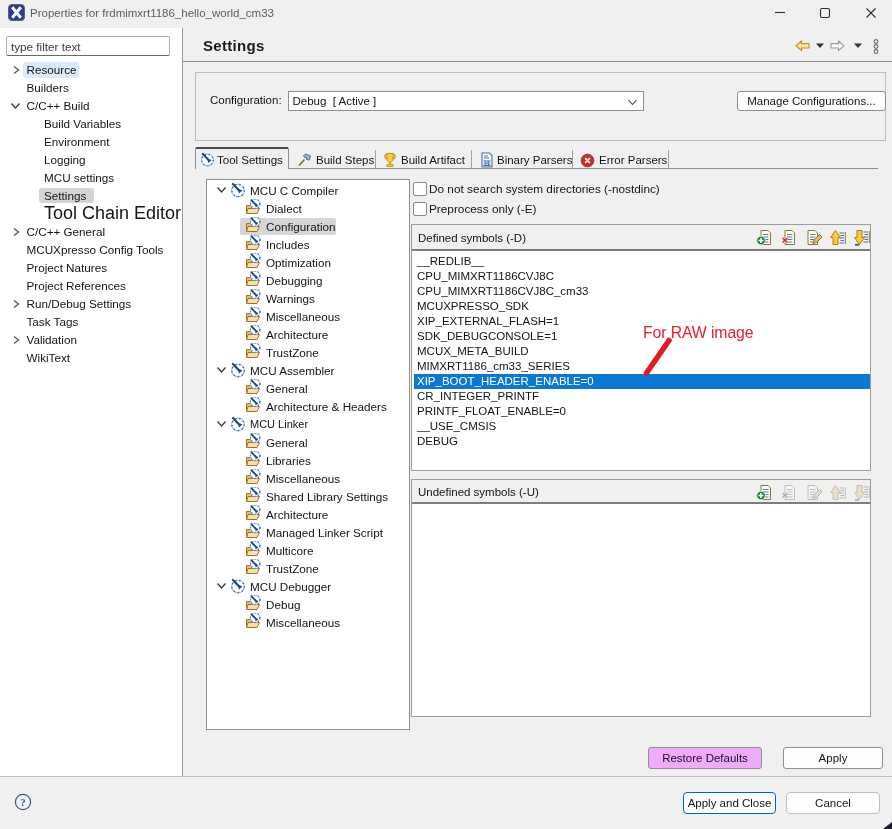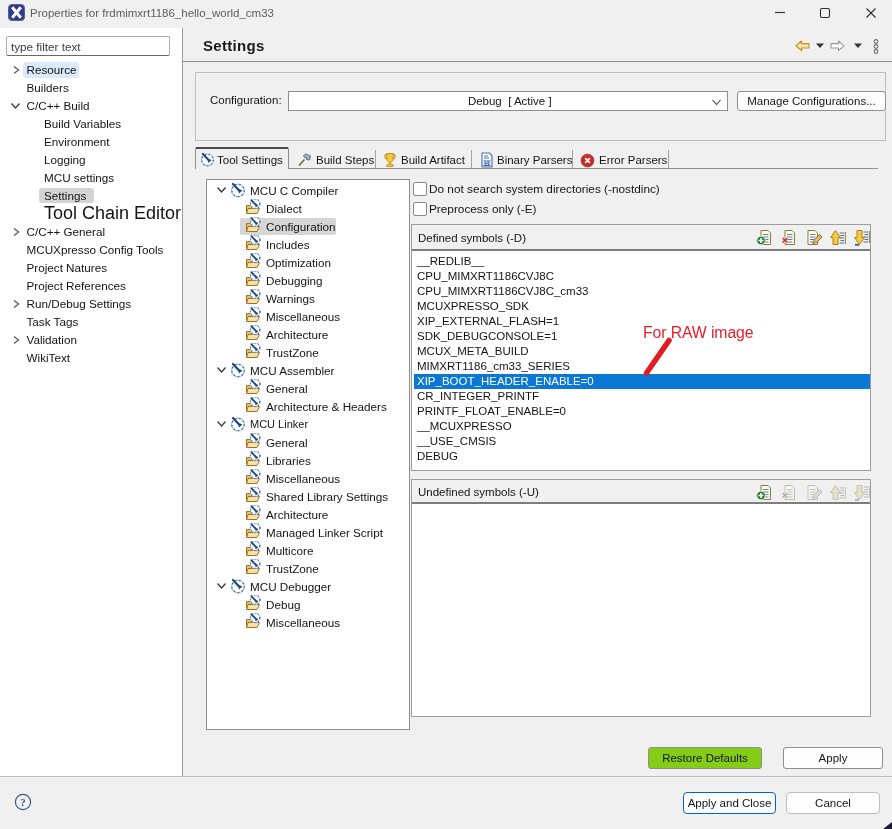--- a/index.html
+++ b/index.html
@@ -75,21 +75,21 @@
   <path d="M26 5.5 L34 5.5 L30 10 Z" fill="#333"></path>
   <path d="M48.5 3 L54 7.8 L48.5 12.5 L48.5 10 L41 10 L41 5.6 L48.5 5.6 Z" fill="#fdfdfd" stroke="#9a9a9a" stroke-width="1.1" stroke-linejoin="round"></path>
   <path d="M64 5.5 L72 5.5 L68 10 Z" fill="#333"></path>
   <circle cx="86" cy="3.5" r="1.9" fill="none" stroke="#6e6e6e" stroke-width="1.1"></circle>
   <circle cx="86" cy="8.5" r="1.9" fill="none" stroke="#6e6e6e" stroke-width="1.1"></circle>
   <circle cx="86" cy="13.5" r="1.9" fill="none" stroke="#6e6e6e" stroke-width="1.1"></circle>
 </svg>
 
 <div class="abs" style="left:195px;top:72px;width:691px;height:69px;border:1px solid #bdbdbd;background:#f0f0f0;"></div>
 <div class="abs" style="left:210px;top:94px;line-height:13px;">Configuration:</div>
-<div class="abs" style="left:288px;top:91px;width:440px;height:20px;background:#fff;border:1px solid #8f8f8f;text-align:center;">
+<div class="abs" style="left:288px;top:91px;width:356px;height:20px;background:#fff;border:1px solid #8f8f8f;">
   <div style="margin:3px 0 0 3.5px;">Debug&nbsp; [ Active ]</div>
   <svg style="position:absolute;right:6px;top:7px;" width="9" height="7" viewBox="0 0 9 7">
       <path d="M0.5 1 L4.5 5.5 L8.5 1" stroke="#444" stroke-width="1.1" fill="none"></path>
     </svg>
 </div>
 <div class="abs" style="left:737px;top:91px;width:149px;height:20px;background:#fdfdfd;border:1px solid #8f8f8f;border-radius:3px;text-align:center;">
   <div style="margin-top:3px;">Manage Configurations...</div>
 </div>
 
 <div class="abs" style="left:289px;top:168px;width:589px;height:1px;background:#8f8f8f;"></div>
@@ -405,21 +405,20 @@
     <div>CPU_MIMXRT1186CVJ8C</div>
     <div>CPU_MIMXRT1186CVJ8C_cm33</div>
     <div>MCUXPRESSO_SDK</div>
     <div>XIP_EXTERNAL_FLASH=1</div>
     <div>SDK_DEBUGCONSOLE=1</div>
     <div>MCUX_META_BUILD</div>
     <div>MIMXRT1186_cm33_SERIES</div>
     <div style="background:#0a78d4;color:#fff;margin-left:-3px;padding-left:3px;">XIP_BOOT_HEADER_ENABLE=0</div>
     <div>CR_INTEGER_PRINTF</div>
     <div>PRINTF_FLOAT_ENABLE=0</div>
-    <div>__MCUXPRESSO</div>
     <div>__USE_CMSIS</div>
     <div>DEBUG</div>
   </div>
 </div>
 
 <div class="abs" style="left:643px;top:324px;color:#e8202a;font-size:15.8px;letter-spacing:-0.1px;">For RAW image</div>
 <svg class="abs" style="left:640px;top:336px;" width="36" height="42" viewBox="0 0 36 42">
   <path d="M29 4.5 L6.5 37" stroke="#e31b23" stroke-width="5.5" stroke-linecap="round" fill="none"></path>
 </svg>
 
@@ -451,21 +450,21 @@
         <svg class="abs" style="left:441px;top:4px;opacity:0.42;filter:grayscale(60%);" width="17" height="17" viewBox="0 0 17 17">
           <path d="M10.5 3 L15 3 M11.5 5.5 L15 5.5 M10.5 8 L15 8 M11.5 10.5 L15 10.5 M10.5 13 L15 13" stroke="#4d6f9e" stroke-width="1.1"></path>
           <path d="M16.3 2 L16.3 14" stroke="#8a7a3a" stroke-width="1"></path>
           <path d="M4 1.5 L4 8.5 L1.5 8.5 L6.5 15.5 L11.5 8.5 L9 8.5 L9 1.5 Z" fill="#f8ca3c" stroke="#a8821c" stroke-width="1"></path>
           <path d="M2 15.8 L6 15.8" stroke="#2a5d9e" stroke-width="1.8"></path>
         </svg>
       </div>
   </div>
 </div>
 
-<div class="abs" style="left:648px;top:747px;width:114px;height:22px;background:#84cc16;border:1px solid #8f8f8f;border-radius:3px;text-align:center;">
+<div class="abs" style="left:648px;top:747px;width:114px;height:22px;background:#f0abfc;border:1px solid #8f8f8f;border-radius:3px;text-align:center;">
     <div style="margin-top:4px;">Restore Defaults</div>
   </div>
 <div class="abs" style="left:783px;top:747px;width:100px;height:22px;background:#fdfdfd;border:1px solid #8f8f8f;border-radius:3px;text-align:center;">
     <div style="margin-top:4px;">Apply</div>
   </div>
 
 <div class="abs" style="left:0;top:776px;width:892px;height:1px;background:#bcbcbc;"></div>
 <div class="abs" style="left:0;top:777px;width:892px;height:52px;background:#f0f0f0;"></div>
 <svg class="abs" style="left:14px;top:793px;" width="18" height="18" viewBox="0 0 18 18">
   <circle cx="9" cy="9" r="7.6" fill="none" stroke="#3a5a83" stroke-width="1.2"></circle>

